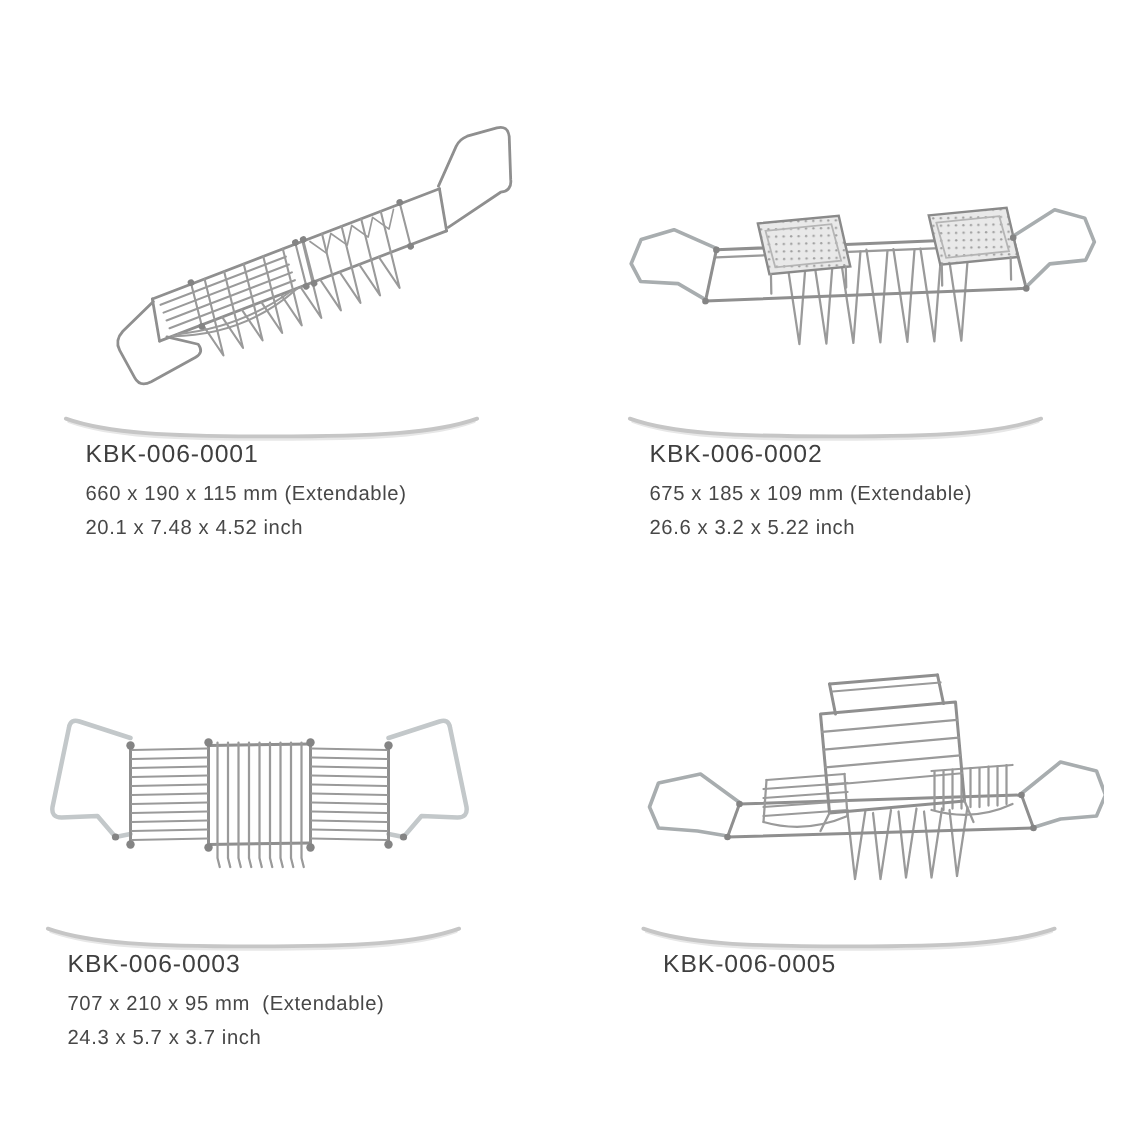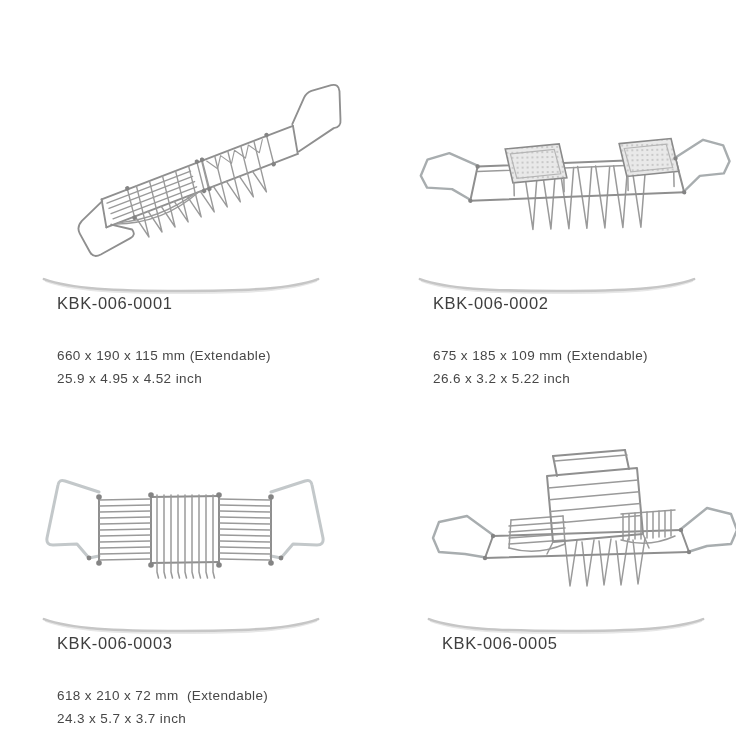--- a/index.html
+++ b/index.html
@@ -3,36 +3,36 @@
 <meta charset="utf-8">
 <style>
   html,body{margin:0;padding:0;background:#ffffff;}
   .canvas{
     position:relative;width:736px;height:750px;background:#ffffff;
     font-family:"Liberation Sans",sans-serif;overflow:hidden;
   }
   .cell{position:absolute;width:330px;height:340px;}
   .cell.c1{left:30px;top:40px;}
   .cell.c2{left:406px;top:40px;}
-  .cell.c3{left:30px;top:380px;}
+  .cell.c3{left:18px;top:380px;}
   .cell.c4{left:415px;top:380px;}
   .imgwrap{position:absolute;}
   .c1 .imgwrap{left:15px;top:35px;width:310px;height:205px;}
   .c2 .imgwrap{left:10px;top:72px;width:320px;height:140px;}
   .c3 .imgwrap{left:5px;top:90px;width:300px;height:125px;}
   .c4 .imgwrap{left:10px;top:62px;width:320px;height:165px;}
   .imgwrap svg{width:100%;height:100%;display:block;}
   .divider{position:absolute;left:8px;top:236px;width:286px;height:18px;}
   .code{
     position:absolute;left:27px;top:254px;font-size:16.5px;color:#3f3f3f;
     letter-spacing:0.6px;white-space:pre;
   }
   .dim{
     position:absolute;left:27px;font-size:13.5px;color:#474747;
-    letter-spacing:0.4px;white-space:pre;margin-top:27px;
+    letter-spacing:0.4px;white-space:pre;
   }
   .dim.l1{top:281px;}
   .dim.l2{top:304px;}
   .wire{stroke:#8f8f8f;stroke-width:2;fill:none;stroke-linecap:round;stroke-linejoin:round;}
   .wire-thin{stroke:#9a9a9a;stroke-width:1.5;fill:none;stroke-linecap:round;stroke-linejoin:round;}
   .wire-lt{stroke:#c3c8ca;stroke-width:3;fill:none;stroke-linecap:round;stroke-linejoin:round;}
   .wire-md{stroke:#a8adaf;stroke-width:2.4;fill:none;stroke-linecap:round;stroke-linejoin:round;}
   .knob{fill:#848484;stroke:none;}
   .arc-main{stroke:#c6c6c6;stroke-width:2.6;fill:none;stroke-linecap:round;}
   .arc-shadow{stroke:#e7e7e7;stroke-width:2;fill:none;stroke-linecap:round;}
@@ -91,21 +91,21 @@
             <circle class="knob" cx="234" cy="125" r="2.4"></circle>
         </g>
       </svg>
     </div>
     <svg class="divider" viewBox="0 0 290 18">
       <path class="arc-shadow" d="M8,6 C36,16 78,18 145,18 C212,18 254,16 282,6" transform="translate(0,-1)"></path>
       <path class="arc-main" d="M6,3 C34,13 76,15 145,15 C214,15 256,13 284,3"></path>
     </svg>
     <div class="code">KBK-006-0001</div>
     <div class="dim l1">660 x 190 x 115 mm (Extendable)</div>
-    <div class="dim l2">25.9 x 4.95 x 4.52 inch</div>
+    <div class="dim l2">20.1 x 7.48 x 4.52 inch</div>
   </section>
 
   <section class="cell c2">
     <div class="imgwrap">
       <svg viewBox="0 0 320 135">
         <defs>
           <pattern id="dotp" width="5" height="5" patternUnits="userSpaceOnUse">
             <rect width="5" height="5" fill="#e9e9e9"></rect>
             <circle cx="2" cy="2" r="0.8" fill="#a0a0a0"></circle>
           </pattern>
@@ -212,21 +212,21 @@
           <circle class="knob" cx="236" cy="93" r="2.8"></circle>
         <circle class="knob" cx="54" cy="88" r="2.4"></circle>
           <circle class="knob" cx="246" cy="88" r="2.4"></circle>
       </svg>
     </div>
     <svg class="divider" viewBox="0 0 290 18">
       <path class="arc-shadow" d="M8,6 C36,16 78,18 145,18 C212,18 254,16 282,6" transform="translate(0,-1)"></path>
       <path class="arc-main" d="M6,3 C34,13 76,15 145,15 C214,15 256,13 284,3"></path>
     </svg>
     <div class="code">KBK-006-0003</div>
-    <div class="dim l1">618 x 210 x 72 mm  (Extendable)</div>
+    <div class="dim l1">707 x 210 x 95 mm  (Extendable)</div>
     <div class="dim l2">24.3 x 5.7 x 3.7 inch</div>
   </section>
 
   <section class="cell c4">
     <div class="imgwrap">
       <svg viewBox="0 0 320 165">
 
         <path class="wire-thin" d="M140,100 L145,144 L152,98"></path>
         <path class="wire-thin" d="M157,100 L162,144 L169,98"></path>
         <path class="wire-thin" d="M174,99 L179,143 L186,97"></path>

